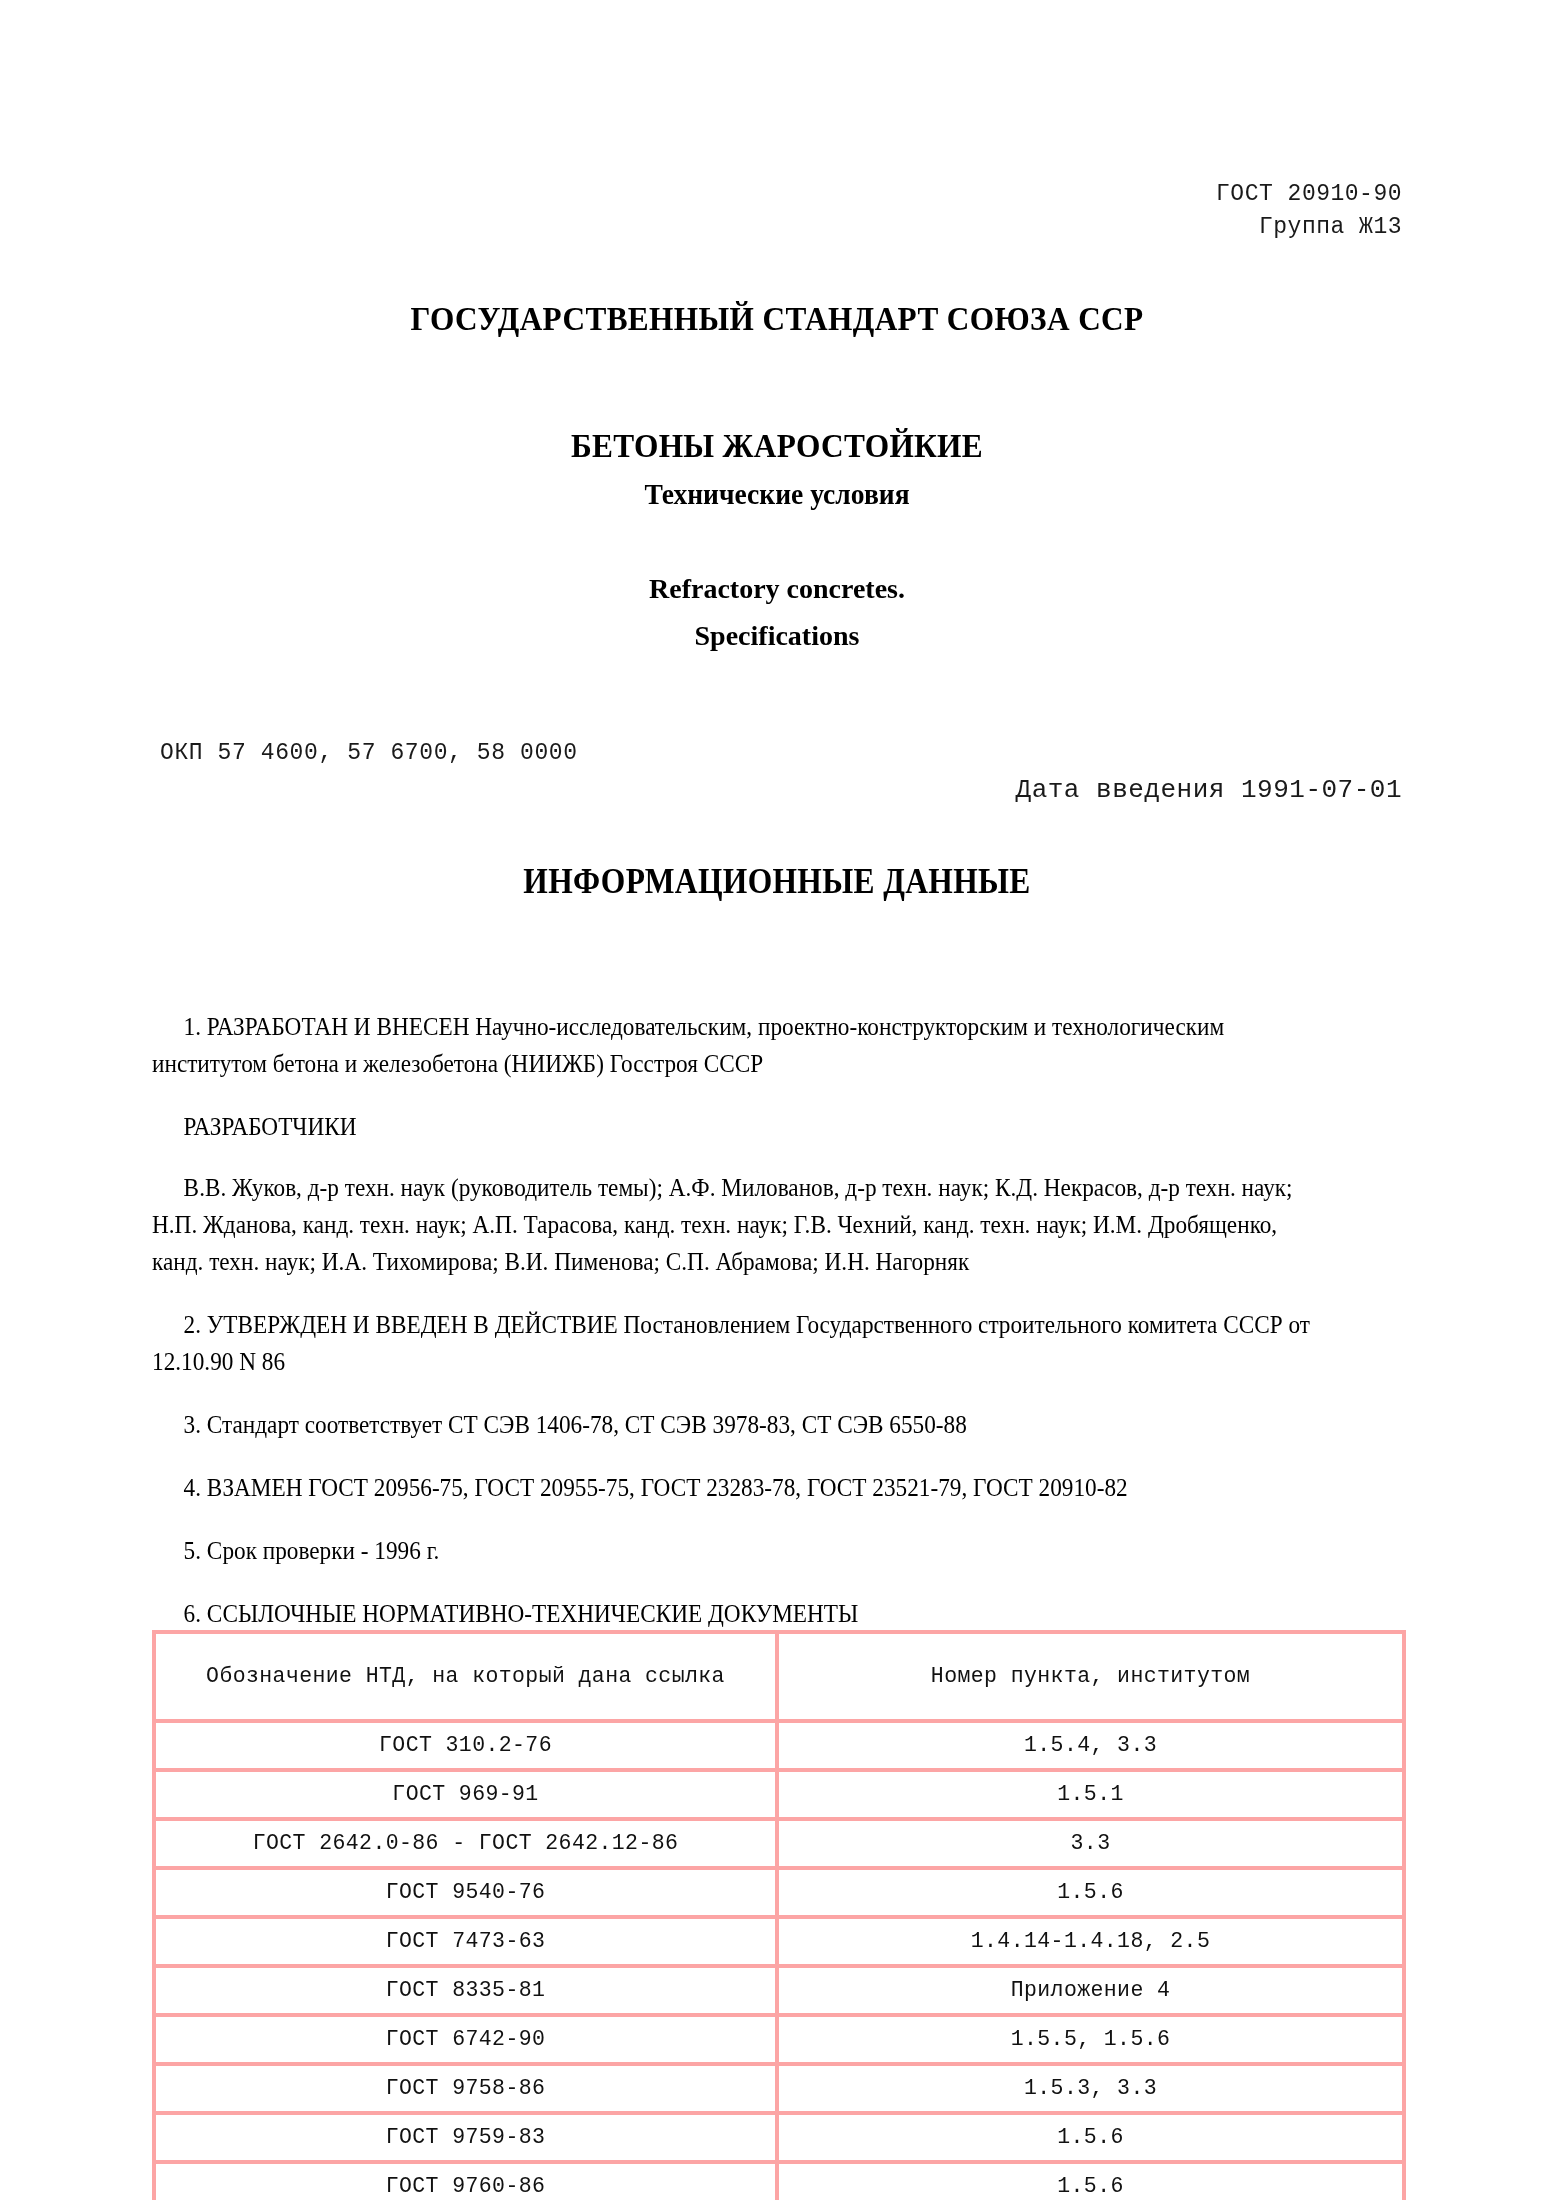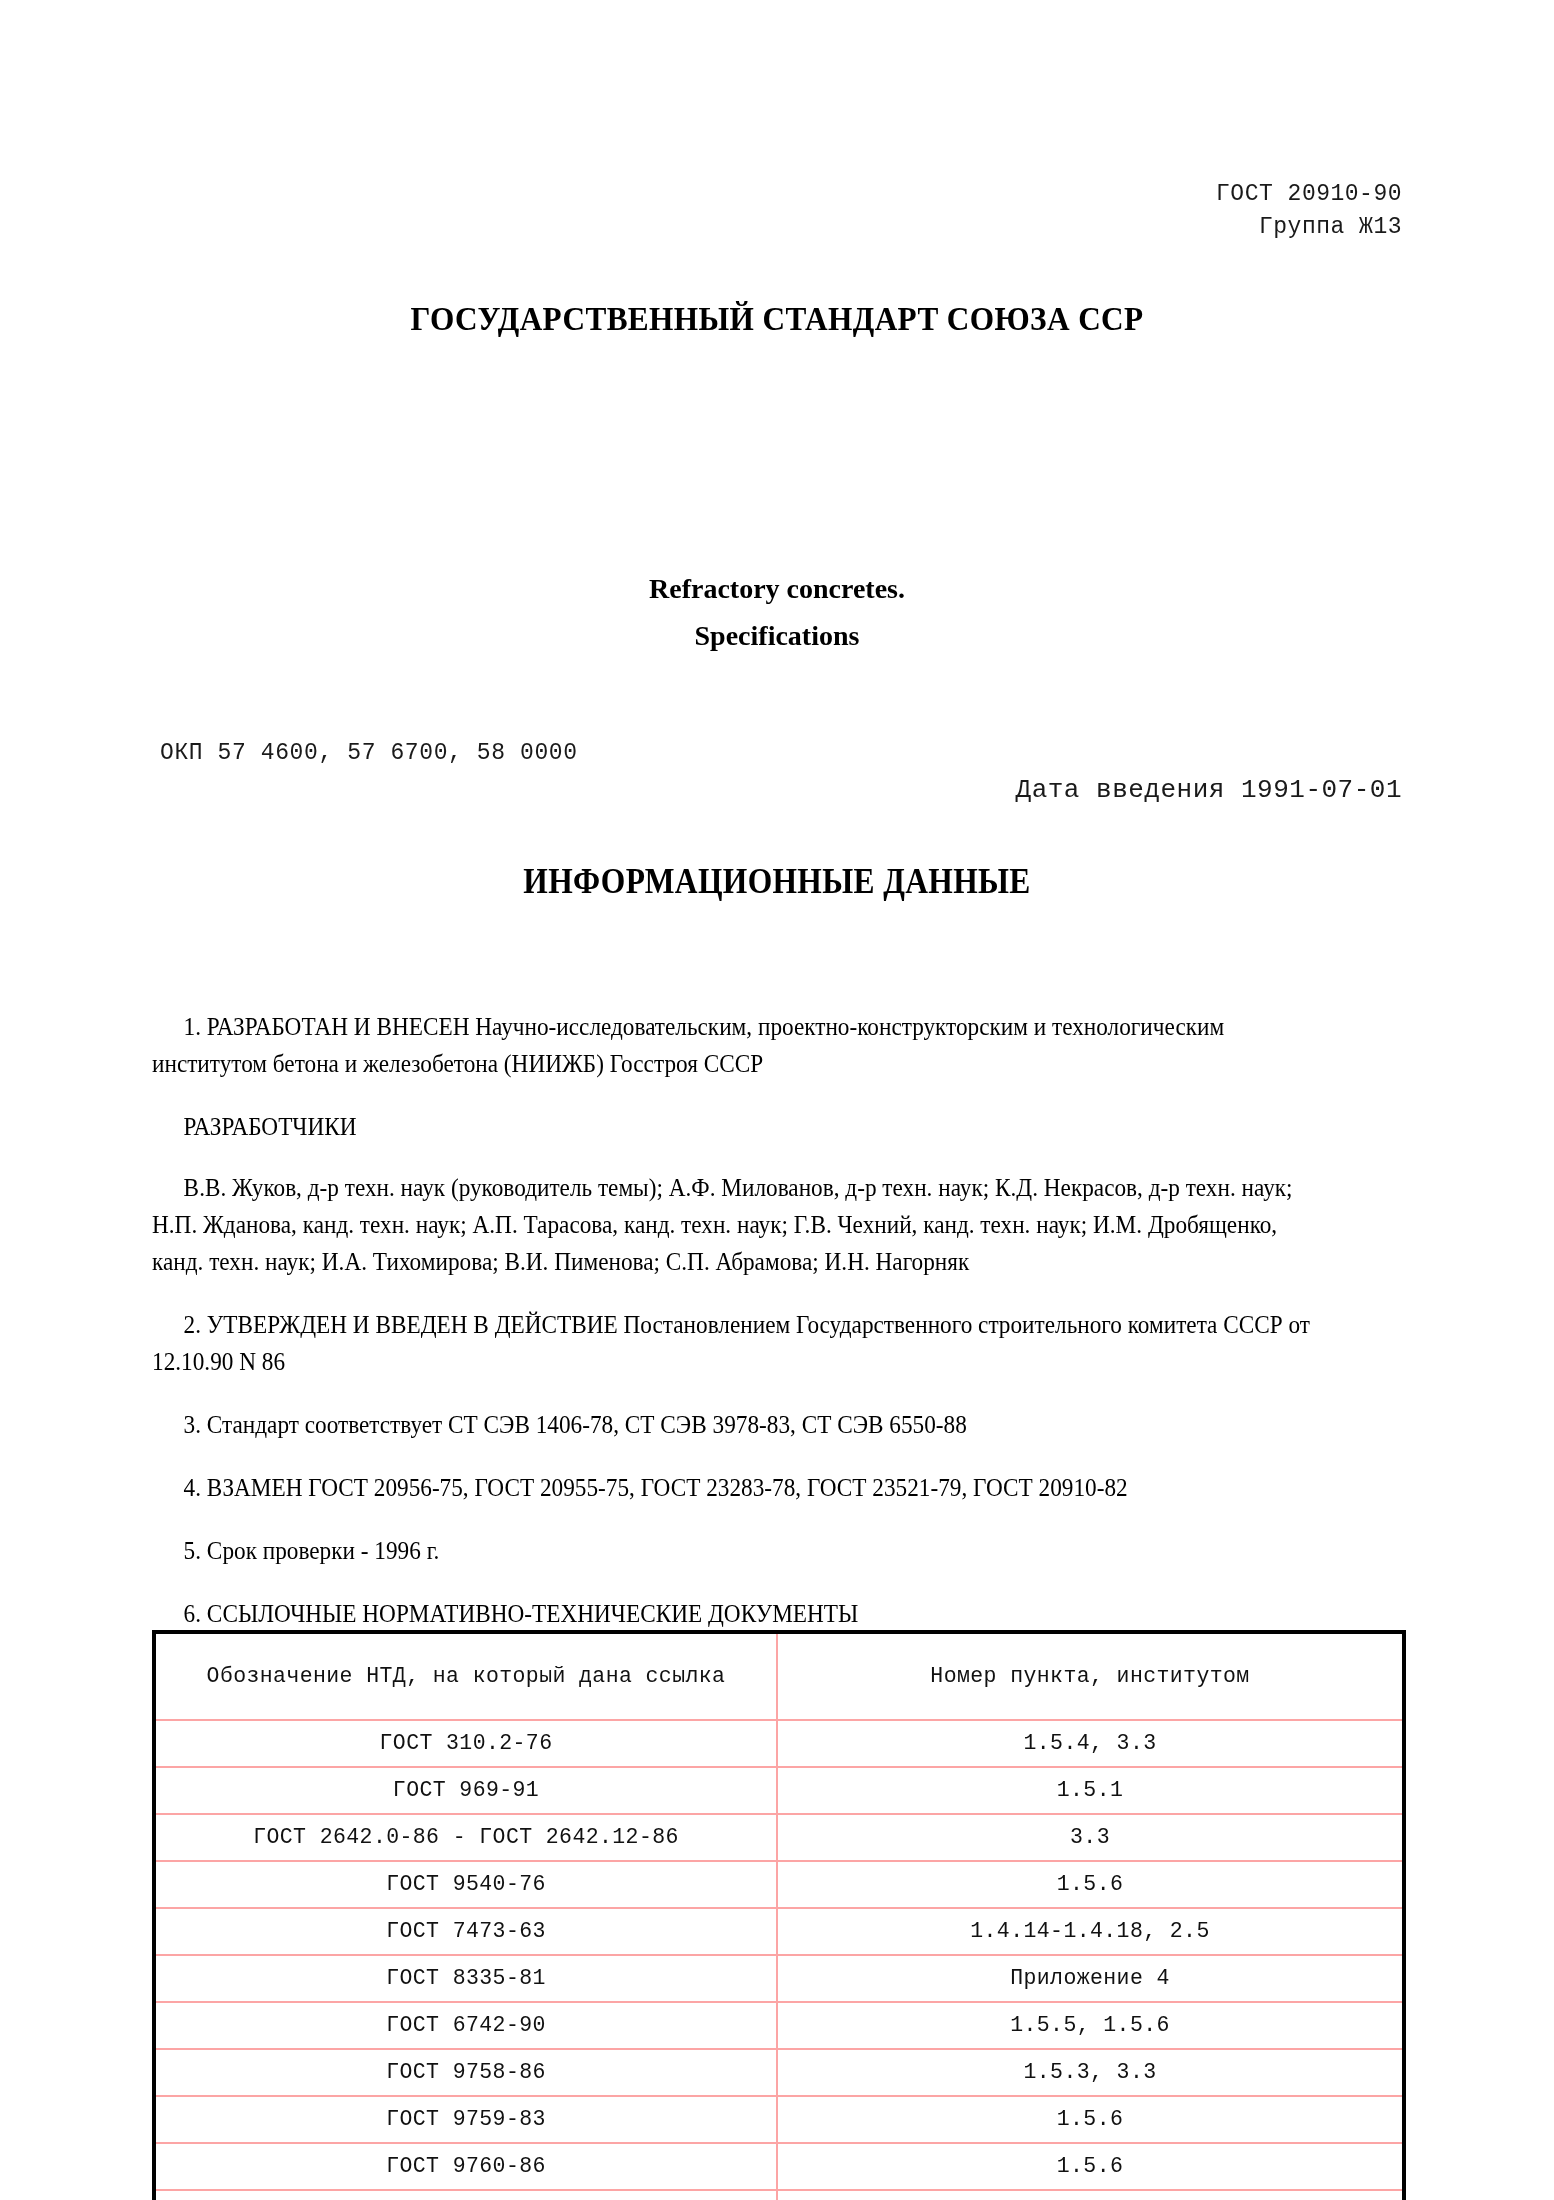--- a/index.html
+++ b/index.html
@@ -141,21 +141,21 @@
     top: 1630px;
     width: 1250px;
   }
   table.ref-table {
     border-collapse: collapse;
     width: 1250px;
     table-layout: fixed;
     border: 4px solid #000;
   }
   table.ref-table td {
-    border: 2px solid #fca5a5;
+    border: 4px solid #fca5a5;
     text-align: center;
     vertical-align: middle;
     font-family: "Liberation Mono", "DejaVu Sans Mono", monospace;
     font-size: 21.5px;
     line-height: 31px;
     letter-spacing: 0.4px;
     color: #111;
     padding: 5px 6px;
     height: 35px;
   }
@@ -172,20 +172,24 @@
 
 <div class="page">
 
   <div class="doc-ident">
     <div>ГОСТ 20910-90</div>
     <div>Группа Ж13</div>
   </div>
 
   <div class="std-heading">ГОСУДАРСТВЕННЫЙ СТАНДАРТ СОЮЗА ССР</div>
 
+  <div class="title-block">
+    <span class="title-ru-main">БЕТОНЫ ЖАРОСТОЙКИЕ</span>
+    <span class="title-ru-sub">Технические условия</span>
+  </div>
 
   <div class="title-en-block">
     <span class="title-en-line">Refractory concretes.</span>
     <span class="title-en-line">Specifications</span>
   </div>
 
   <div class="okp">ОКП 57 4600, 57 6700, 58 0000</div>
   <div class="intro-date">Дата введения 1991-07-01</div>
 
   <div class="info-heading">ИНФОРМАЦИОННЫЕ ДАННЫЕ</div>

